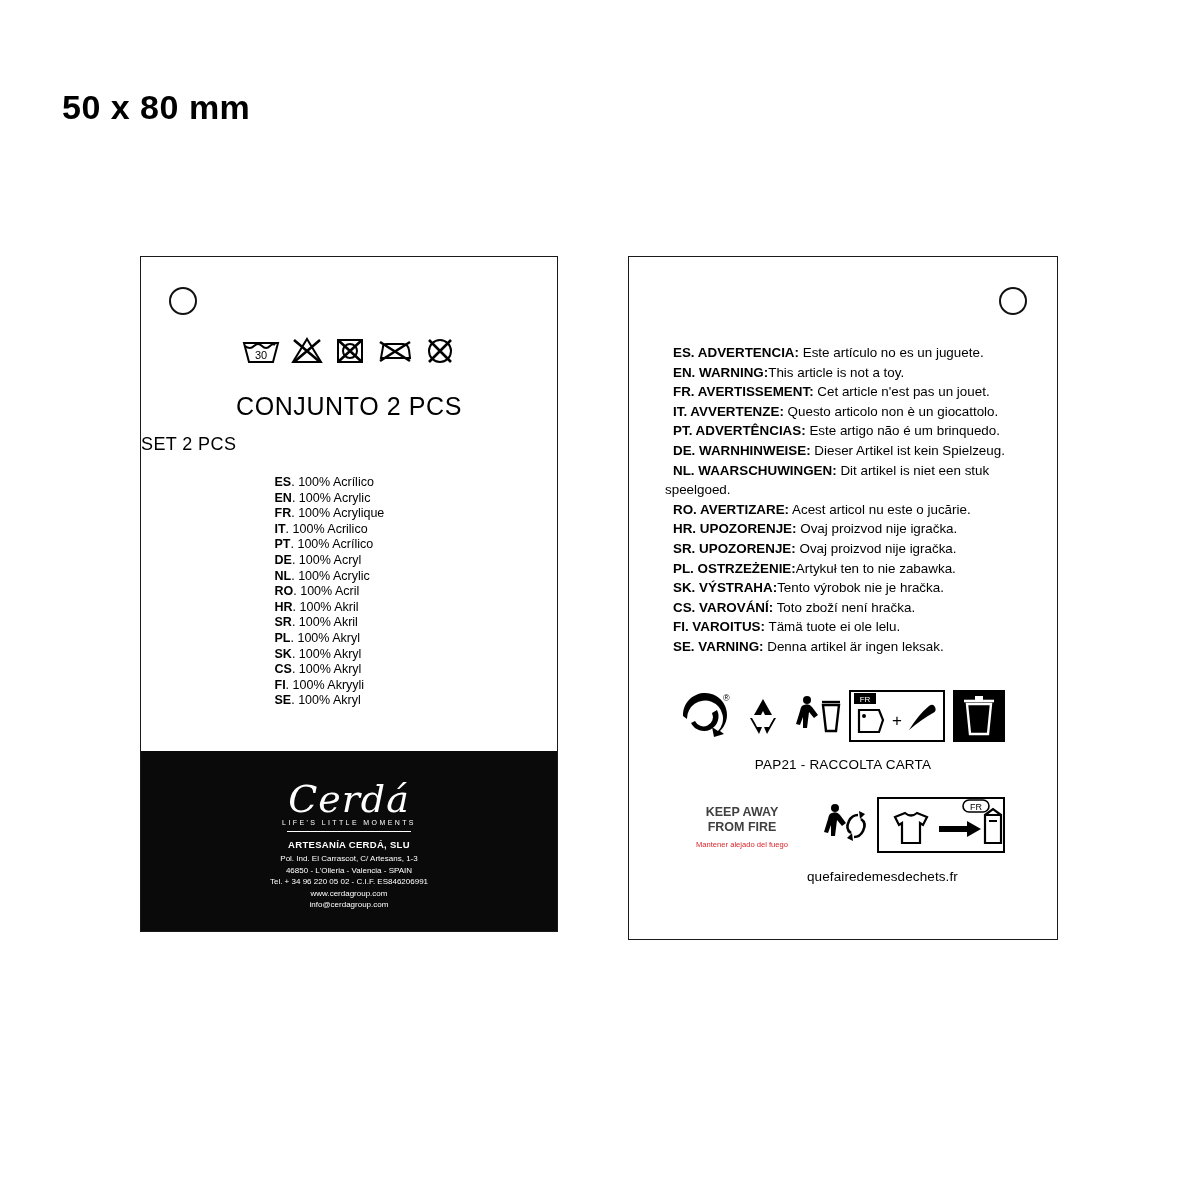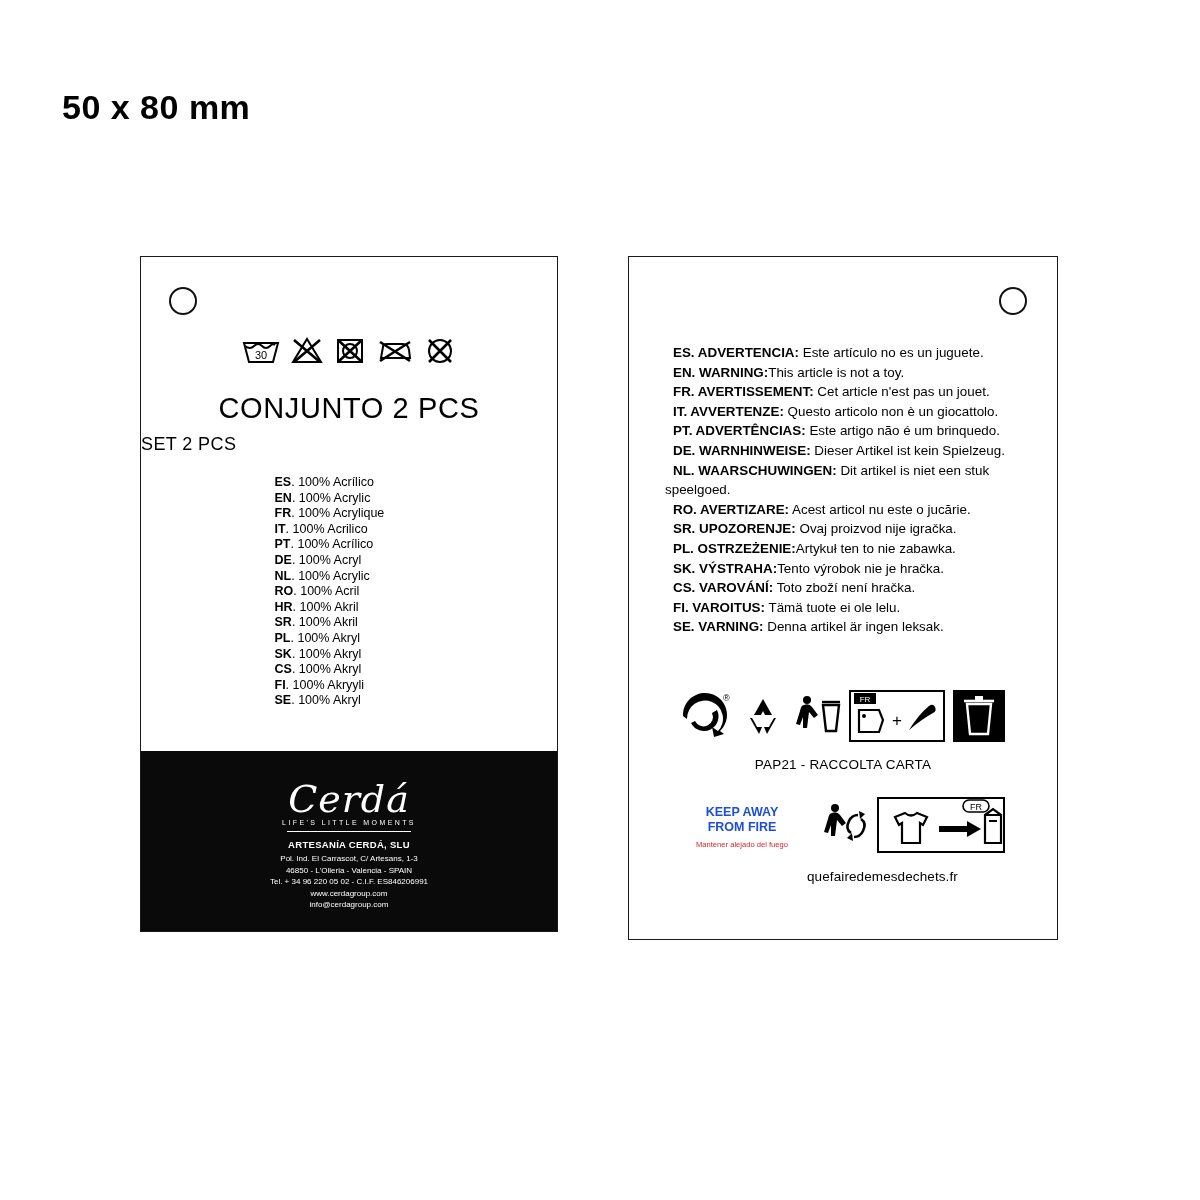--- a/index.html
+++ b/index.html
@@ -30,21 +30,21 @@
 
   
   .care-row{
     position:absolute;left:0;right:0;top:78px;
     display:flex;justify-content:center;align-items:center;gap:11px;
   }
   .care-row svg{display:block;}
 
   .title-main{
     position:absolute;left:0;right:0;top:135px;text-align:center;
-    font-size:29px;letter-spacing:0.6px;
+    font-size:25px;letter-spacing:0.6px;
   }
   .title-sub{
     position:absolute;left:0;right:0;top:177px;
     font-size:18px;letter-spacing:0.4px;
   }
 
   .comp-list{
     position:absolute;left:0;right:0;top:218px;
     display:flex;flex-direction:column;align-items:center;
     font-size:12.5px;line-height:15.6px;
@@ -81,21 +81,21 @@
     display:flex;align-items:center;gap:8px;
   }
   .pap-text{
     position:absolute;left:0;right:0;top:500px;text-align:center;
     font-size:13.5px;font-weight:normal;letter-spacing:0.2px;
   }
 
   .fire-block{
     position:absolute;left:58px;top:548px;width:110px;text-align:center;
   }
-  .fire-1{color:#1d4ed8;font-size:12.5px;font-weight:bold;line-height:14.5px;}
+  .fire-1{color:#404040;font-size:12.5px;font-weight:bold;line-height:14.5px;}
   .fire-2{color:#d8252a;font-size:7.6px;margin-top:6px;}
 
   .tri-row{
     position:absolute;left:192px;top:540px;display:flex;align-items:center;gap:6px;
   }
   .fr-url{
     position:absolute;left:178px;top:612px;font-size:13.5px;letter-spacing:0.1px;
   }
 </style>
 </head>
@@ -187,20 +187,21 @@
 
   <div class="warn-block">
     <div><span class="l">ES. ADVERTENCIA:</span><span> Este artículo no es un juguete.</span></div>
     <div><span class="l">EN. WARNING:</span><span>This article is not a toy.</span></div>
     <div><span class="l">FR. AVERTISSEMENT:</span><span> Cet article n'est pas un jouet.</span></div>
     <div><span class="l">IT. AVVERTENZE:</span><span> Questo articolo non è un giocattolo.</span></div>
     <div><span class="l">PT. ADVERTÊNCIAS:</span><span> Este artigo não é um brinquedo.</span></div>
     <div><span class="l">DE. WARNHINWEISE:</span><span> Dieser Artikel ist kein Spielzeug.</span></div>
     <div><span class="l">NL. WAARSCHUWINGEN:</span><span> Dit artikel is niet een stuk speelgoed.</span></div>
     <div><span class="l">RO. AVERTIZARE:</span><span> Acest articol nu este o jucărie.</span></div>
+    <div><span class="l">HR. UPOZORENJE:</span><span> Ovaj proizvod nije igračka.</span></div>
     <div><span class="l">SR. UPOZORENJE:</span><span> Ovaj proizvod nije igračka.</span></div>
     <div><span class="l">PL. OSTRZEŻENIE:</span><span>Artykuł ten to nie zabawka.</span></div>
     <div><span class="l">SK. VÝSTRAHA:</span><span>Tento výrobok nie je hračka.</span></div>
     <div><span class="l">CS. VAROVÁNÍ:</span><span> Toto zboží není hračka.</span></div>
     <div><span class="l">FI. VAROITUS:</span><span> Tämä tuote ei ole lelu.</span></div>
     <div><span class="l">SE. VARNING:</span><span> Denna artikel är ingen leksak.</span></div>
   </div>
 
   <div class="recycle-row">
 

